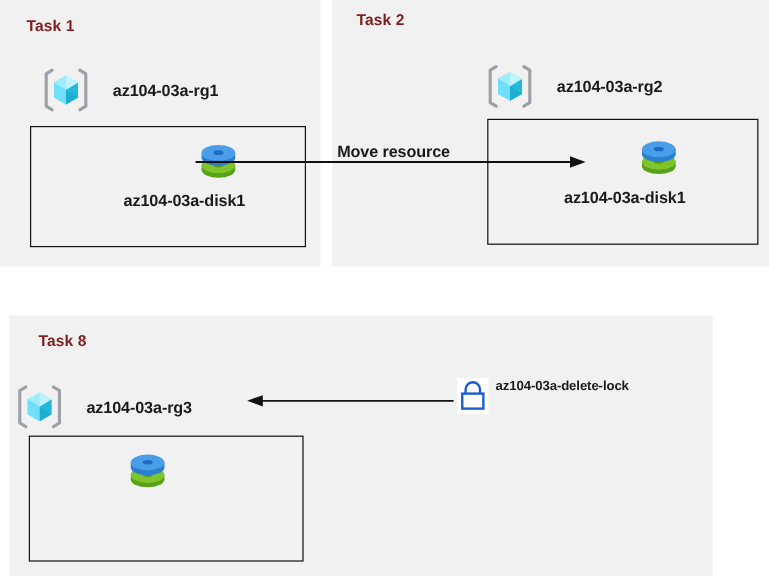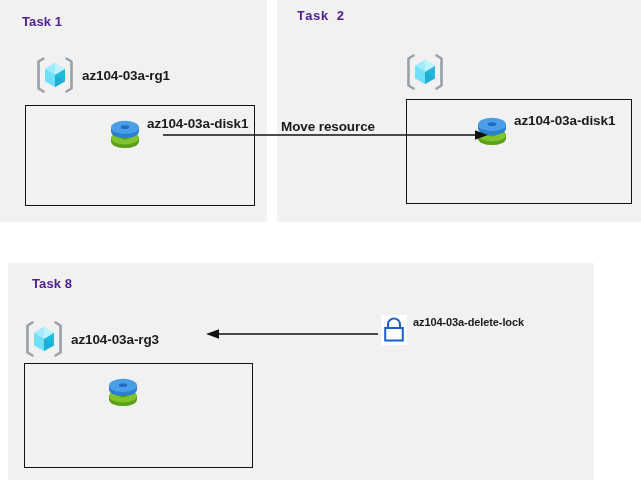--- a/index.html
+++ b/index.html
@@ -20,68 +20,68 @@
     position: absolute;
     background: #f1f1f1;
   }
 
   #panel-task1 { left: 0px;   top: 0px;   width: 267px; height: 222px; }
   #panel-task2 { left: 277px; top: 0px;   width: 364px; height: 222px; }
   #panel-task3 { left: 8px;   top: 263px; width: 586px; height: 217px; }
 
   .task-label {
     position: absolute;
-    color: #4c1d95;
+    color: #7f1d1d;
     font-size: 13px;
     font-weight: bold;
     letter-spacing: 0.1px;
     white-space: nowrap;
   }
   #task1-label { left: 22px;  top: 14px;  }
-  #task2-label { left: 297px; top: 9px; font-family: Liberation Mono, monospace;   }
+  #task2-label { left: 297px; top: 9px;   }
   #task3-label { left: 32px;  top: 276px; }
 
   
   .inner-box {
     position: absolute;
     border: 1.4px solid #111111;
     background: #f1f1f1;
     box-sizing: border-box;
   }
   #box-task1 { left: 25px;  top: 105px; width: 230px; height: 101px; }
   #box-task2 { left: 406px; top: 99px;  width: 226px; height: 105px; }
   #box-task3 { left: 24px;  top: 363px; width: 229px; height: 105px; }
 
   
   .rg-item {
     position: absolute;
     display: flex;
     align-items: center;
-    gap: 8px;
+    gap: 20px;
     white-space: nowrap;
   }
   #rg1-item { left: 36px;  top: 55px;  }
   #rg2-item { left: 406px; top: 52px;  }
-  #rg3-item { left: 25px;  top: 319px; text-align: right; }
+  #rg3-item { left: 14px;  top: 319px; text-align: right; }
 
   .rg-icon { width: 38px; height: 40px; display: block; flex: 0 0 auto; }
 
   .rg-name {
     font-size: 13.5px;
     font-weight: bold;
     color: #1a1a1a;
     letter-spacing: -0.1px;
   }
 
   
   .disk-item {
     position: absolute;
     display: flex;
-    flex-direction: row;
-    align-items: flex-start;
+    flex-direction: column;
+    align-items: flex-end;
     white-space: nowrap;
   }
   #disk1a-item { left: 103px; top: 114px; }
   #disk1b-item { left: 470px; top: 111px; }
   #disk2-item  { left: 101px; top: 372px; }
 
   .disk-icon { width: 44px; height: 44px; display: block; }
 
   .disk-name {
     margin-top: 2px;
@@ -180,20 +180,21 @@
       <path d="M7.5 3.5 L2.5 6.5 L2.5 33.5 L7.5 36.5" fill="none" stroke="#9aa0a6" stroke-width="2.6" stroke-linecap="round" stroke-linejoin="round"></path>
       <path d="M30.5 3.5 L35.5 6.5 L35.5 33.5 L30.5 36.5" fill="none" stroke="#9aa0a6" stroke-width="2.6" stroke-linecap="round" stroke-linejoin="round"></path>
       <polygon points="19,8 29,13.7 29,26.3 19,32 9,26.3 9,13.7" fill="#8fe6fb"></polygon>
       <polygon points="19,8 29,13.7 19,19.8 9,13.7" fill="#9fecfd"></polygon>
       <polygon points="29,13.7 29,26.3 19,32 19,19.8" fill="#24b8da"></polygon>
       <polygon points="19,19.8 19,32 9,26.3 9,13.7" fill="#6fdffa"></polygon>
       <polygon points="19,8 29,13.7 19,19.8" fill="#bff4ff"></polygon>
       <polygon points="19,19.8 29,26.3 19,32" fill="#18a8cc" opacity="0.55"></polygon>
     </svg>
   </span>
+  <span class="rg-name">az104-03a-rg2</span>
 </div>
 
 <div class="inner-box" id="box-task2"></div>
 
 <div class="disk-item" id="disk1b-item">
   <span>
     <svg class="disk-icon" viewBox="0 0 44 44" xmlns="http://www.w3.org/2000/svg">
       <ellipse cx="22" cy="27.5" rx="14" ry="6.6" fill="#5aa018"></ellipse>
       <rect x="8" y="23.5" width="28" height="4" fill="#5aa018"></rect>
       <ellipse cx="22" cy="23.8" rx="14" ry="6.6" fill="#7ec42a"></ellipse>

